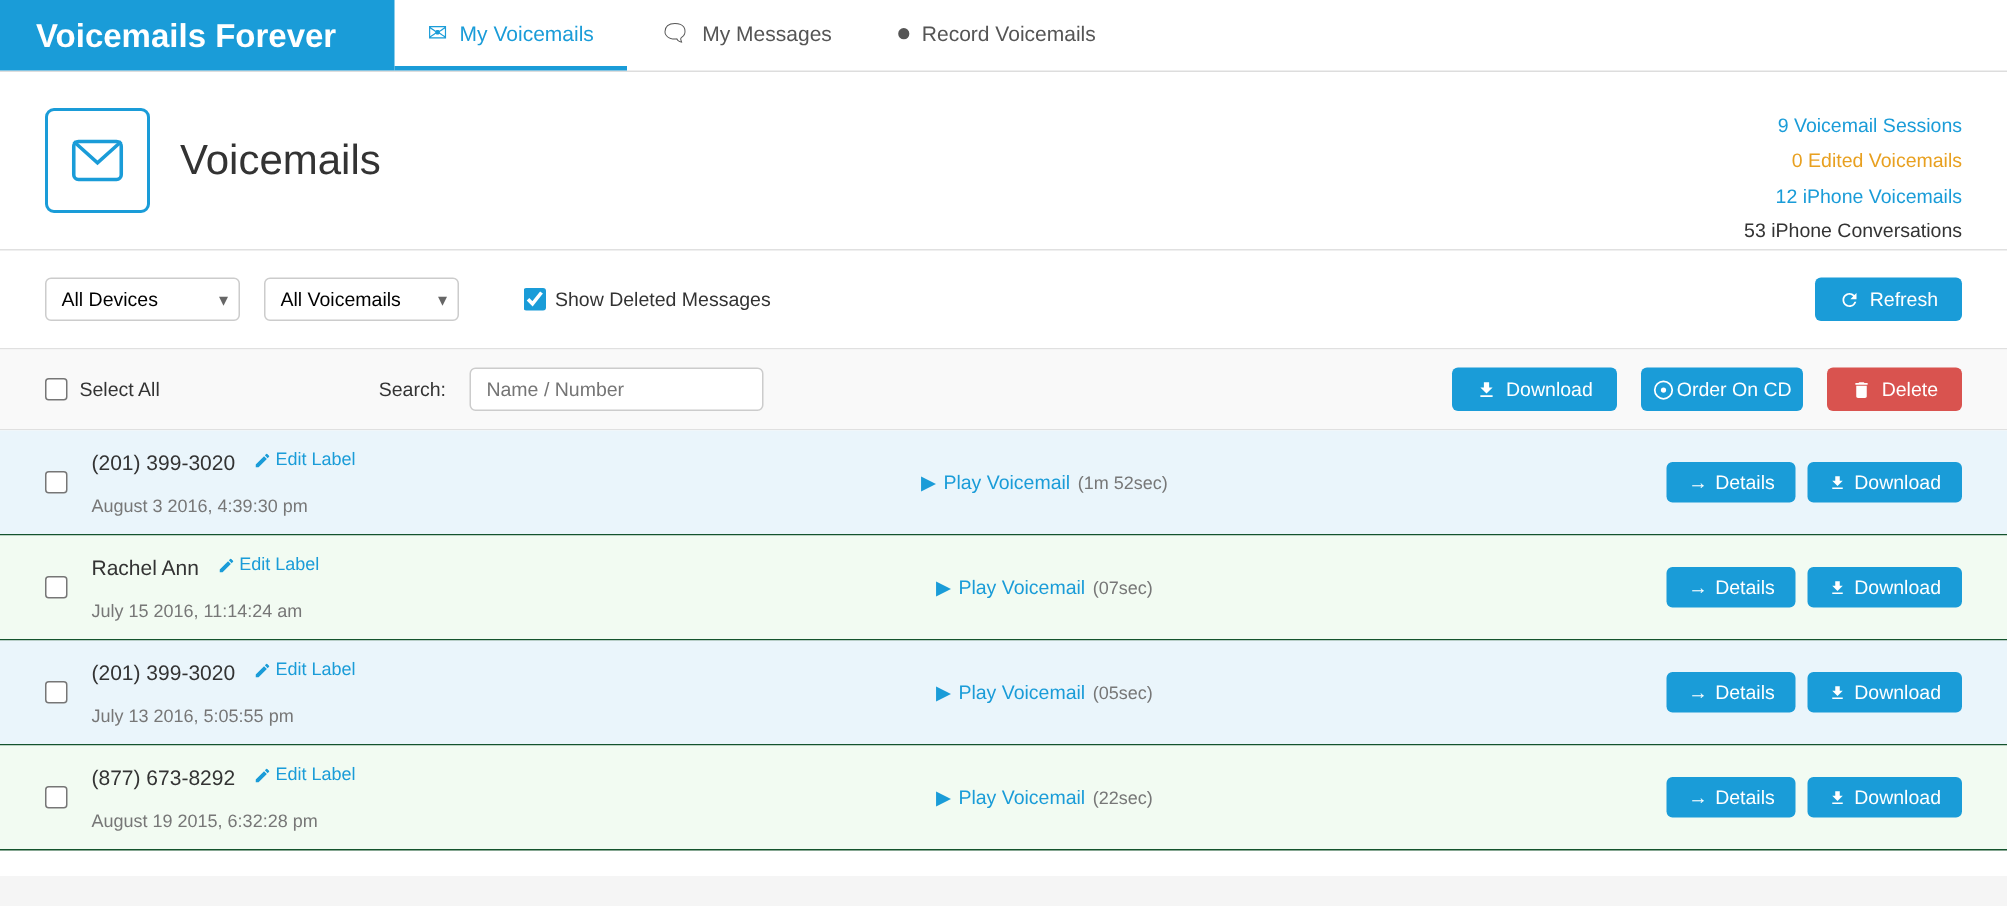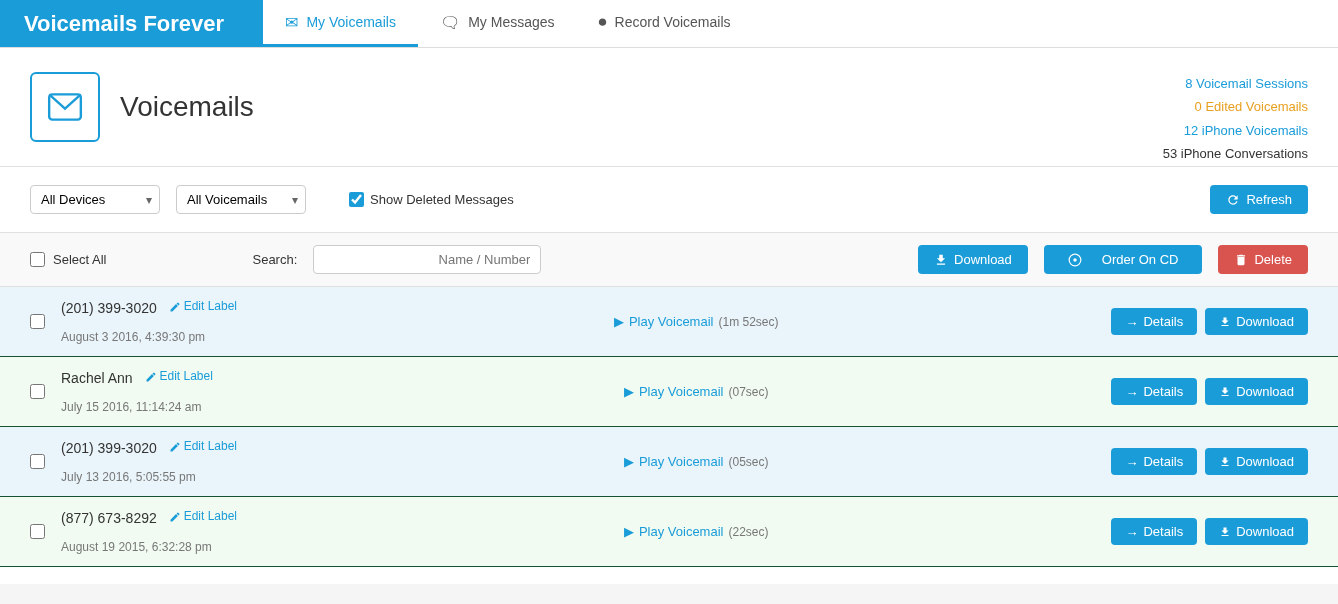--- a/index.html
+++ b/index.html
@@ -36,24 +36,24 @@
     .checkbox-label { display: flex; align-items: center; gap: 6px; font-size: 13px; color: #333; cursor: pointer; padding-left: 27px; }
     .checkbox-label input { width: 15px; height: 15px; accent-color: #1a9cd8; }
     .toolbar-spacer { flex: 1; }
     .btn-refresh { display: flex; align-items: center; gap: 6px; background: #1a9cd8; color: #fff; border: none; border-radius: 4px; padding: 7px 16px; font-size: 13px; cursor: pointer; }
 
     
     .actions-bar { display: flex; align-items: center; padding: 12px 30px; background: #f9f9f9; border-bottom: 1px solid #e0e0e0; gap: 16px; }
     .select-all-label { display: flex; align-items: center; gap: 8px; font-size: 13px; cursor: pointer; }
     .select-all-label input { width: 15px; height: 15px; }
     .search-label { font-size: 13px; color: #333; margin-left: 130px; }
-    .search-input { border: 1px solid #ccc; border-radius: 4px; padding: 6px 10px; font-size: 13px; width: 228px; text-align: right; }
+    .search-input { border: 1px solid #ccc; border-radius: 4px; padding: 6px 10px; font-size: 13px; width: 196px; }
     .actions-spacer { flex: 1; }
     .btn-download-main { display: flex; align-items: center; gap: 6px; background: #1a9cd8; color: #fff; border: none; border-radius: 4px; padding: 7px 16px; font-size: 13px; cursor: pointer; }
-    .btn-order-cd { display: flex; align-items: flex-end; gap: 20px; background: #1a9cd8; color: #fff; border: none; border-radius: 4px; padding: 7px 24px; font-size: 13px; cursor: pointer; }
+    .btn-order-cd { display: flex; align-items: flex-end; gap: 2px; background: #1a9cd8; color: #fff; border: none; border-radius: 4px; padding: 7px 8px; font-size: 13px; cursor: pointer; }
     .btn-delete { display: flex; align-items: center; gap: 6px; background: #d9534f; color: #fff; border: none; border-radius: 4px; padding: 7px 16px; font-size: 13px; cursor: pointer; }
 
     
     .voicemail-list { background: #fff; }
     .voicemail-row { display: flex; align-items: center; padding: 12px 30px; border-bottom: 1px solid #14532d; gap: 16px; }
     .voicemail-row:nth-child(odd) { background: #eaf5fb; }
     .voicemail-row:nth-child(even) { background: #f2fbf2; }
     .row-checkbox { width: 15px; height: 15px; flex-shrink: 0; }
     .row-info { display: flex; flex-direction: column; min-width: 220px; }
     .row-date { font-size: 12px; color: #777; margin-top: 14px; }
@@ -92,21 +92,21 @@
 
   <div class="hero">
     <div class="hero-icon-box">
       <svg viewBox="0 0 24 24" fill="none" stroke="#1a9cd8" stroke-width="1.5">
         <rect x="2" y="4" width="20" height="16" rx="2" ry="2"></rect>
         <polyline points="2,4 12,13 22,4"></polyline>
       </svg>
     </div>
     <h1 class="hero-title">Voicemails</h1>
     <div class="hero-stats">
-      <div class="stat-blue">8 Voicemail Sessions</div>
+      <div class="stat-blue">9 Voicemail Sessions</div>
       <div class="stat-orange">0 Edited Voicemails</div>
       <div class="stat-blue">12 iPhone Voicemails</div>
       <div class="stat-dark">53 iPhone Conversations</div>
     </div>
   </div>
 
   <div class="toolbar">
     <div class="select-wrapper">
       <select>
         <option>All Devices</option>

